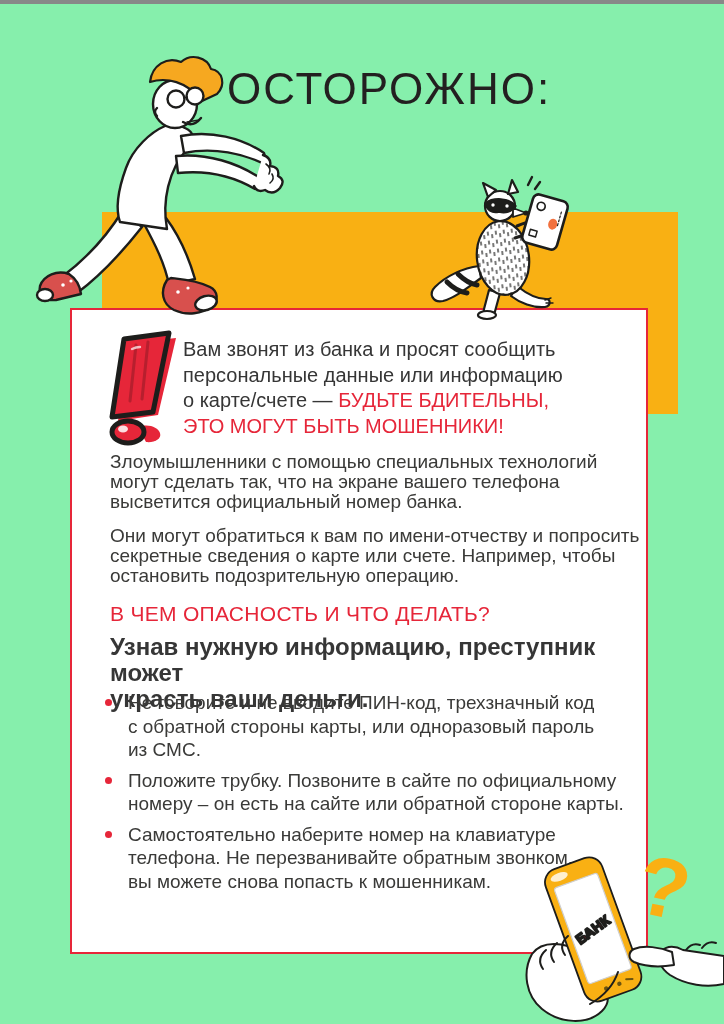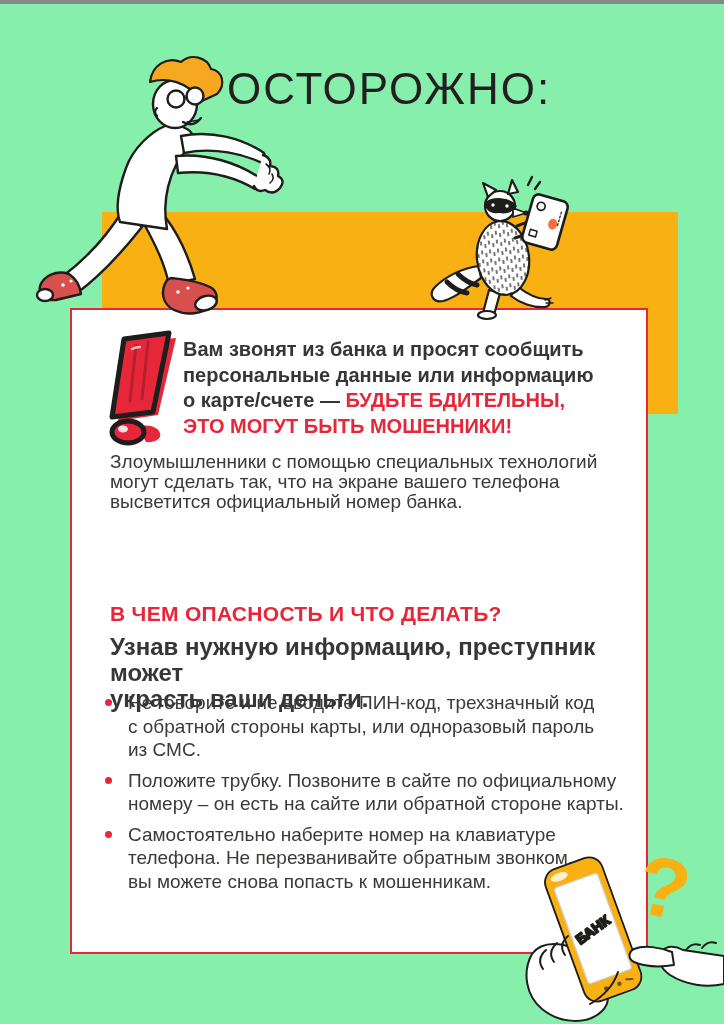--- a/index.html
+++ b/index.html
@@ -23,28 +23,28 @@
     white-space:nowrap;
   }
   .title-line2 {
     position:absolute; right:74px; top:118px; z-index:3;
     font-size:43px; font-weight:bold; letter-spacing:0.5px; color:#E62639;
     white-space:nowrap;
   }
   .txt { position:absolute; z-index:3; color:#3A3A38; white-space:pre-line; }
   .intro {
     left:183px; top:333px; width:440px;
-    font-size:20px; line-height:25.5px; font-weight:bold; color:#363636;
+    font-size:20px; line-height:25.5px; font-weight:normal; color:#363636;
   }
   .intro .red-part { color:#E62639; }
   .para { left:110px; top:448px; width:540px; font-size:19px; line-height:20px; }
   .para2 { top:522px; }
   .danger-heading {
     left:110px; top:598px; width:540px;
-    font-size:21px; font-weight:bold; color:#E62639; letter-spacing:0.3px;
+    font-size:21px; font-weight:normal; color:#E62639; letter-spacing:0.3px;
   }
   .lead {
     left:110px; top:630px; width:500px;
     font-size:24px; line-height:26px; font-weight:bold; color:#363636;
   }
   .bullets {
     position:absolute; left:103px; top:687px; width:535px; z-index:3;
     list-style:none;
   }
   .bullets li { display:flex; margin-bottom:7px; }
@@ -70,20 +70,23 @@
   <div class="title-line1">ОСТОРОЖНО:</div>
 
   <div class="txt intro"><span>Вам звонят из банка и просят сообщить
 персональные данные или информацию
 о карте/счете — </span><span class="red-part">БУДЬТЕ БДИТЕЛЬНЫ,
 ЭТО МОГУТ БЫТЬ МОШЕННИКИ!</span></div>
 
   <div class="txt para">Злоумышленники с помощью специальных технологий
 могут сделать так, что на экране вашего телефона
 высветится официальный номер банка.</div>
+  <div class="txt para para2">Они могут обратиться к вам по имени-отчеству и попросить
+секретные сведения о карте или счете. Например, чтобы
+остановить подозрительную операцию.</div>
 
   <div class="txt danger-heading">В ЧЕМ ОПАСНОСТЬ И ЧТО ДЕЛАТЬ?</div>
   <div class="txt lead">Узнав нужную информацию, преступник может
 украсть ваши деньги.</div>
 
   <ul class="bullets">
     <li>
       <span class="dot"></span>
       <span class="li-text">Не говорите и не вводите ПИН-код, трехзначный код
 с обратной стороны карты, или одноразовый пароль

